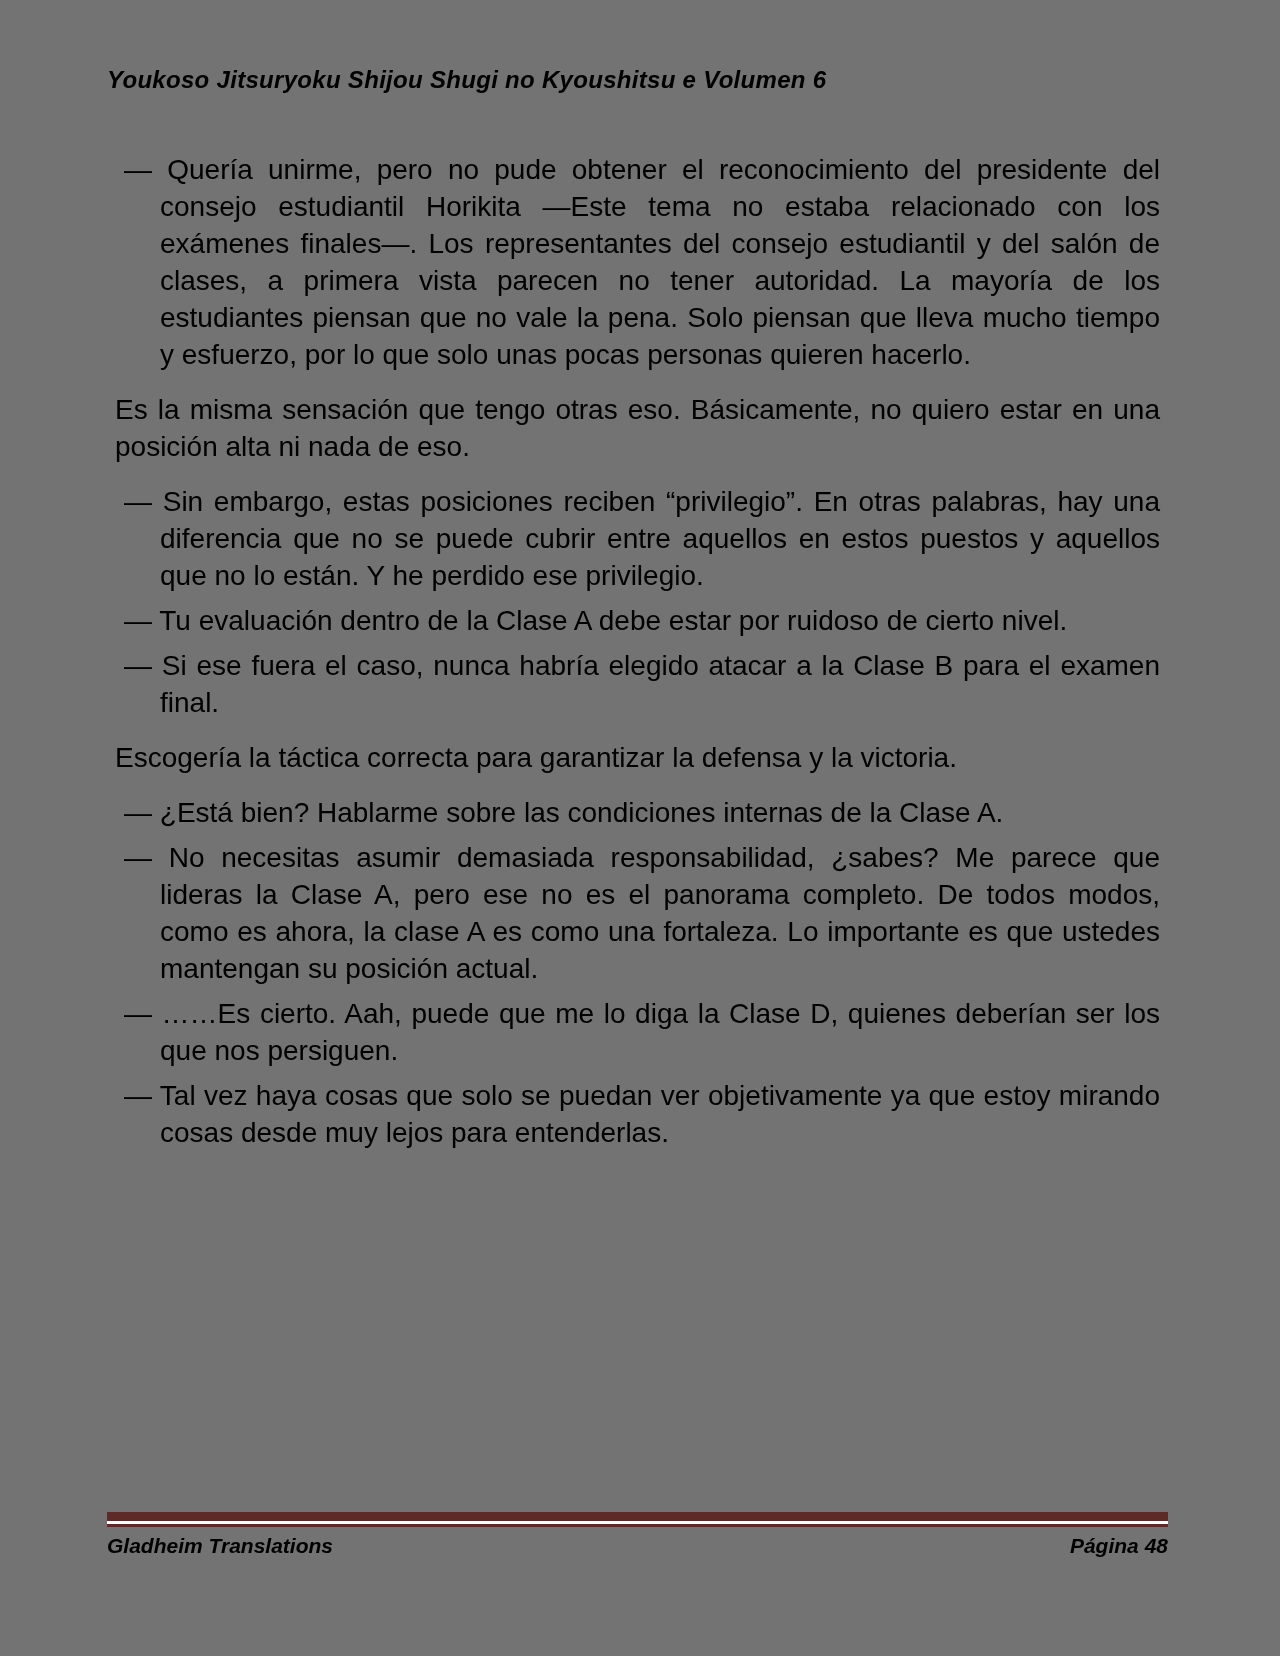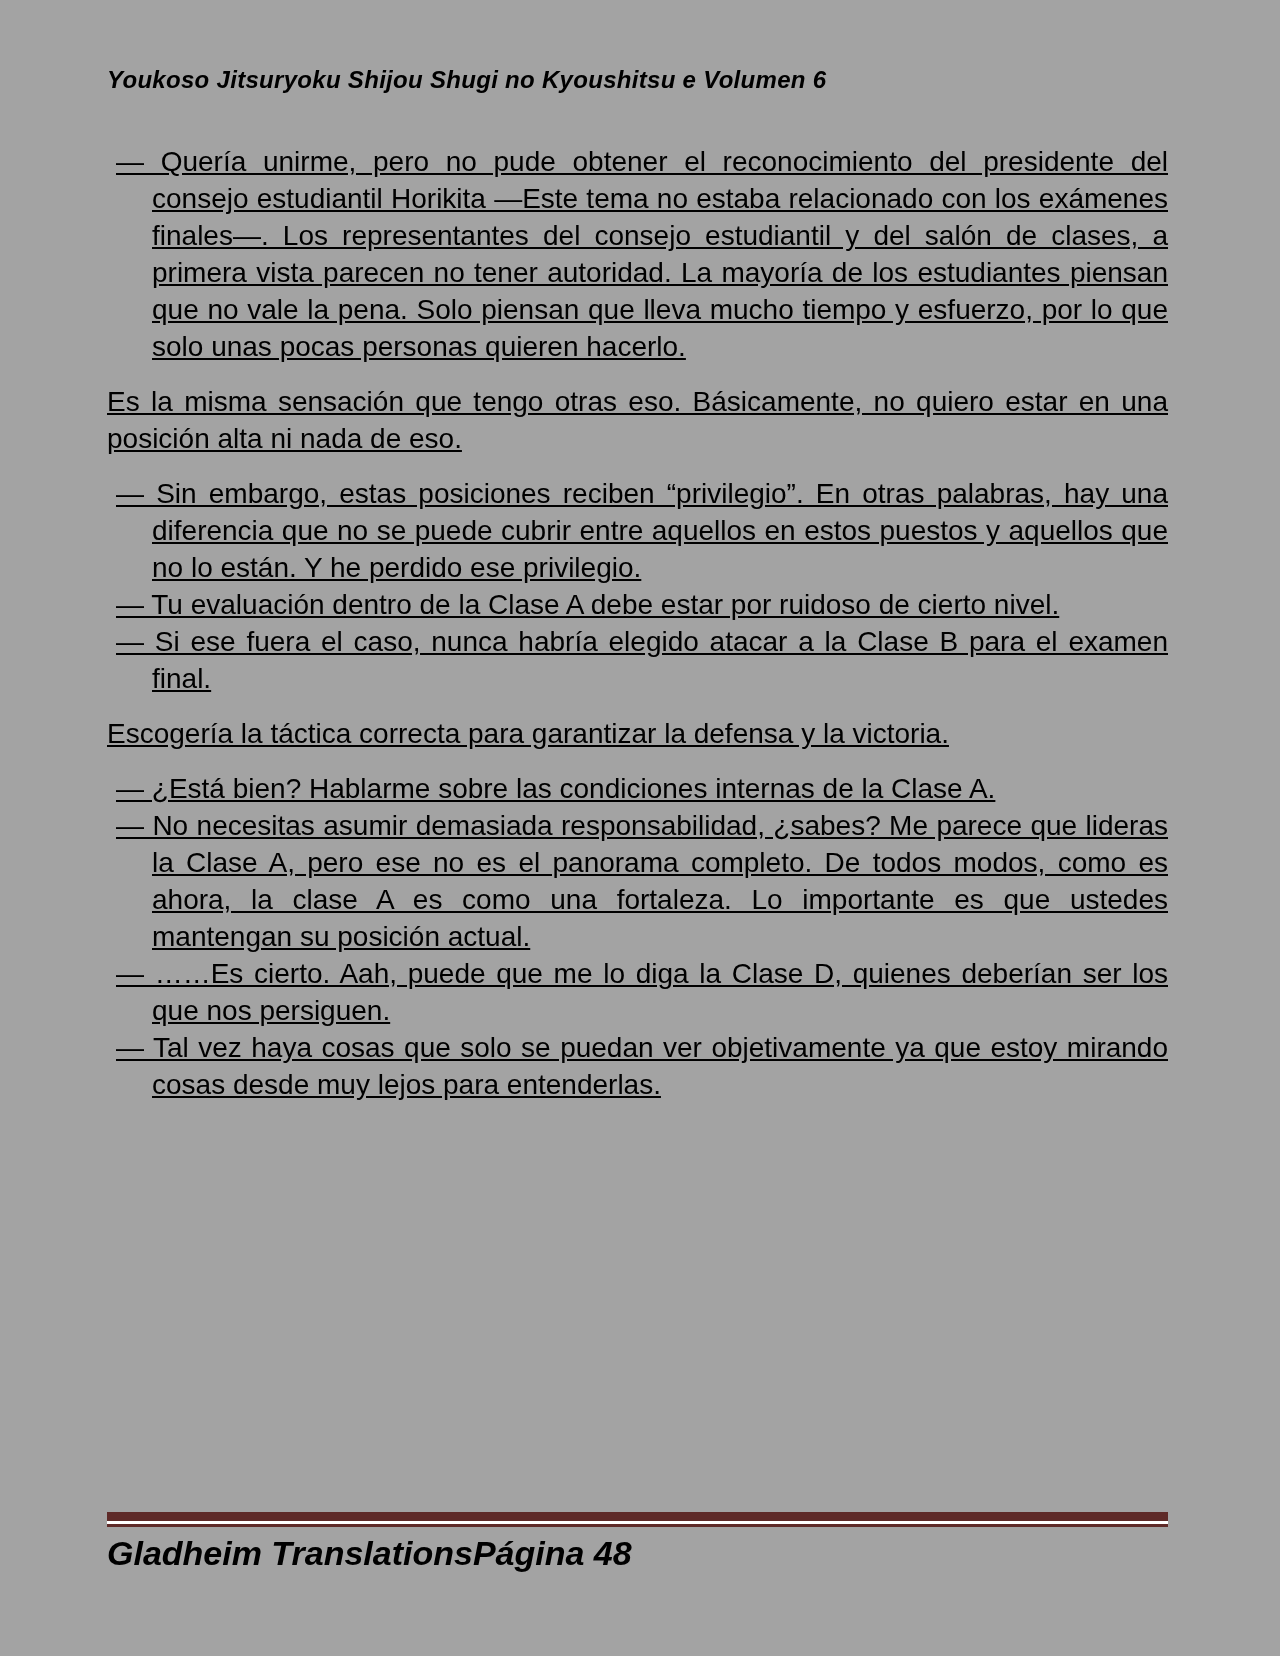--- a/index.html
+++ b/index.html
@@ -1,21 +1,21 @@
 <!DOCTYPE html>
 <html><head>
 <meta charset="utf-8">
 <style>
   html, body { margin: 0; padding: 0; background: #e8e8e8; }
   .page {
     position: relative;
     width: 1280px;
     height: 1656px;
     margin: 0 auto;
-    background: #a3a3a3;
+    background: #737373;
     font-family: "Liberation Sans", sans-serif;
     color: #000000;
     overflow: hidden;
   }
   .header {
     position: absolute;
     top: 66px;
     left: 107px;
     width: 1061px;
     font-size: 24px;
@@ -25,48 +25,47 @@
     white-space: nowrap;
   }
   .content {
     position: absolute;
     top: 143px;
     left: 107px;
     width: 1061px;
   }
   .group { margin: 0 0 18px 0; }
   .content p {
-    margin: 0;
+    margin: 8px;
     font-size: 28px;
     line-height: 37px;
     text-align: justify;
-    text-decoration: underline;
   }
   .content p.dlg {
     padding-left: 45px;
     text-indent: -36px;
   }
   .footer {
     position: absolute;
     top: 1512px;
     left: 107px;
     width: 1061px;
   }
   .footer-rule {
     height: 3px;
     background: #ffffff;
     border-top: 9px solid #5e2a28;
     border-bottom: 3px solid #5e2a28;
   }
   .footer-row {
     display: flex;
-    justify-content: flex-start;
+    justify-content: space-between;
     align-items: baseline;
     margin-top: 7px;
-    font-size: 34px;
+    font-size: 21px;
     font-weight: bold;
     font-style: italic;
   }
 </style>
 </head>
 <body>
 
 <div class="page">
 
   <div class="header">Youkoso Jitsuryoku Shijou Shugi no Kyoushitsu e Volumen 6</div>

